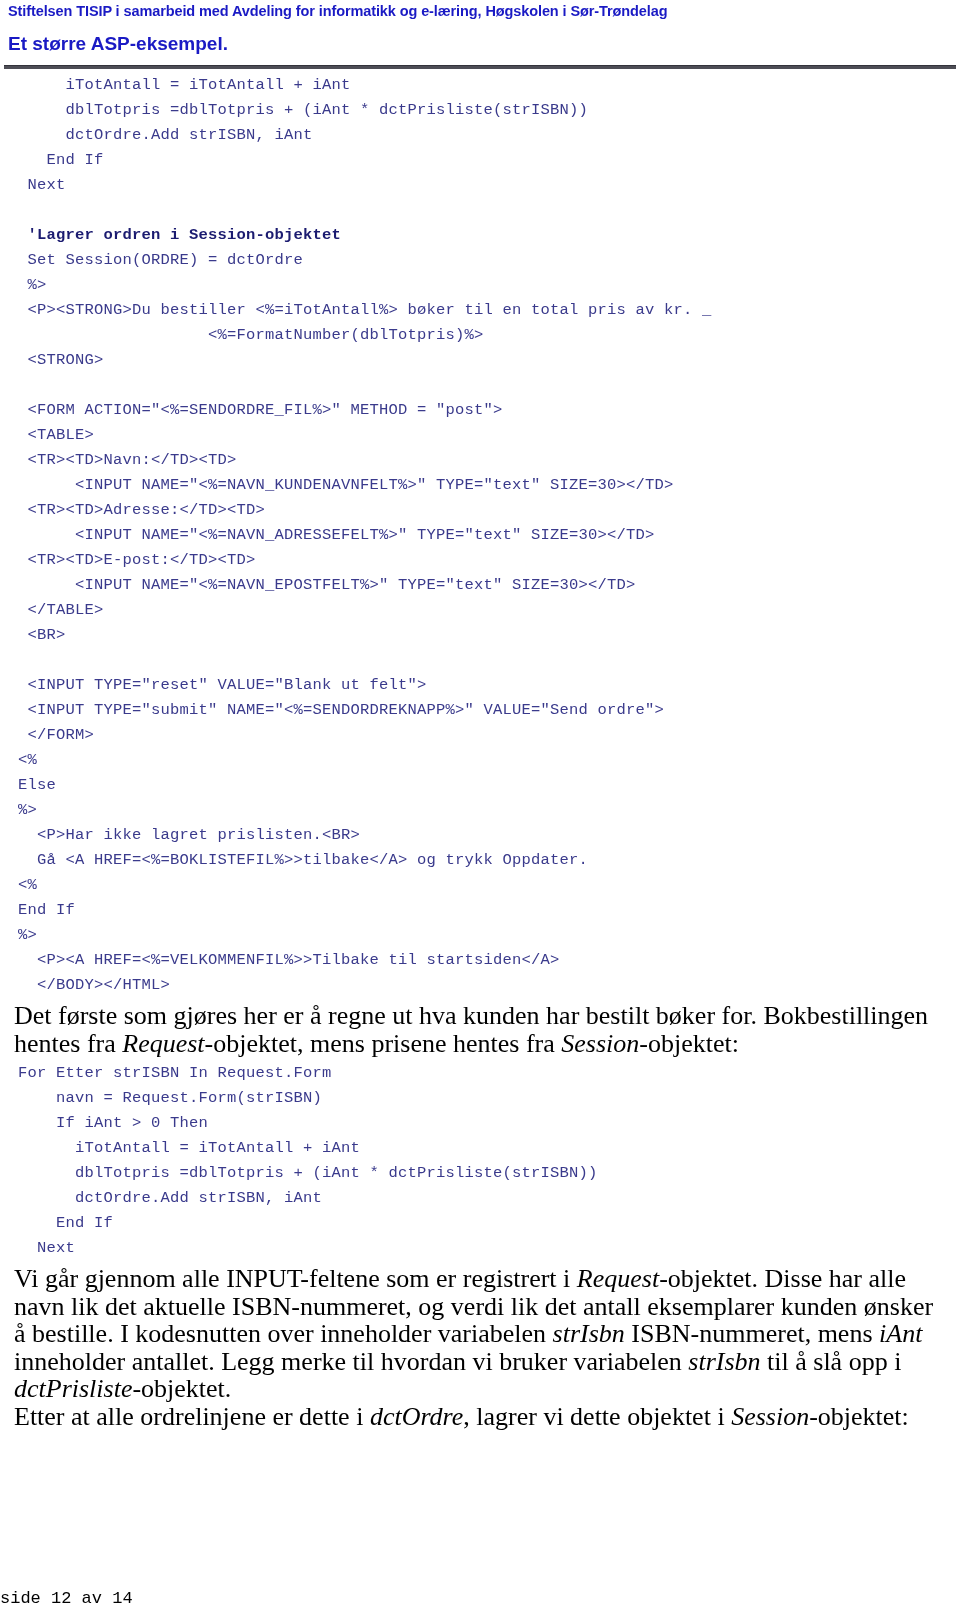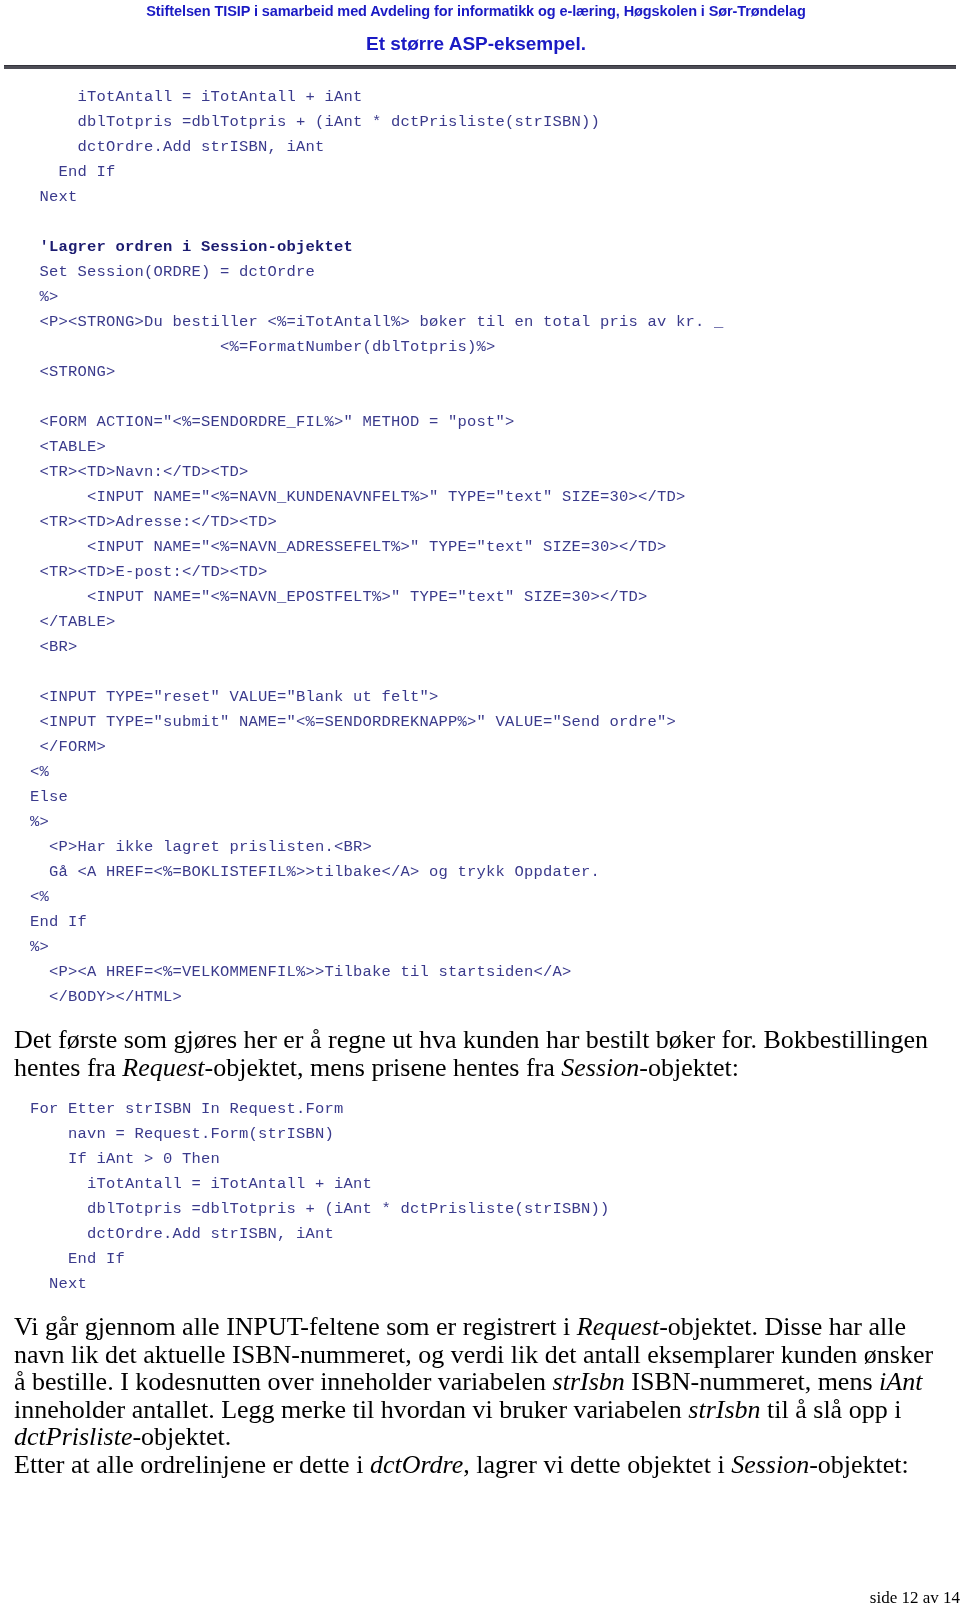--- a/index.html
+++ b/index.html
@@ -13,21 +13,21 @@
     height: 1616px;
     position: relative;
     font-family: "Liberation Serif", "DejaVu Serif", serif;
     color: #000000;
     overflow: hidden;
   }
 
   
   .page-header {
     padding: 2px 16px 0 8px;
-    text-align: center;
+    text-align: left;
   }
   .hdr-line1 {
     font-family: "Liberation Sans", "DejaVu Sans", sans-serif;
     font-weight: bold;
     font-size: 14.5px;
     color: #1a1ac4;
     letter-spacing: -0.1px;
     line-height: 19px;
     white-space: nowrap;
   }
@@ -51,21 +51,21 @@
   .content {
     padding: 0 14px 0 14px;
   }
 
   
   pre.code {
     font-family: "Liberation Mono", "DejaVu Sans Mono", monospace;
     font-size: 15.5px;
     line-height: 25px;
     color: #3a3a8c;
-    margin: 16px;
+    margin: 4px;
     padding: 0;
     white-space: pre;
     letter-spacing: 0.2px;
   }
   pre.code .cmt {
     font-weight: bold;
     color: #1b1b70;
   }
 
   .code-block-1 { margin-top: 34px; padding-left: 14px; }
@@ -84,22 +84,22 @@
   .p-gap-2 { margin-top: 22px; }
   .p-gap-3 { margin-top: 18px; }
   em { font-style: italic; }
 
   
   .page-footer {
     position: absolute;
     left: 0;
     right: 0;
     bottom: 8px;
-    text-align: right;
-    font-family: Liberation Serif, serif;
+    text-align: left;
+    font-family: Liberation Mono, monospace;
     font-size: 17px;
     color: #000000;
   }
 </style>
 </head>
 <body>
 
 <div class="page-header">
   <div class="hdr-line1">Stiftelsen TISIP i samarbeid med Avdeling for informatikk og e-læring, Høgskolen i Sør-Trøndelag</div>
   <div class="hdr-line2">Et større ASP-eksempel.</div>

